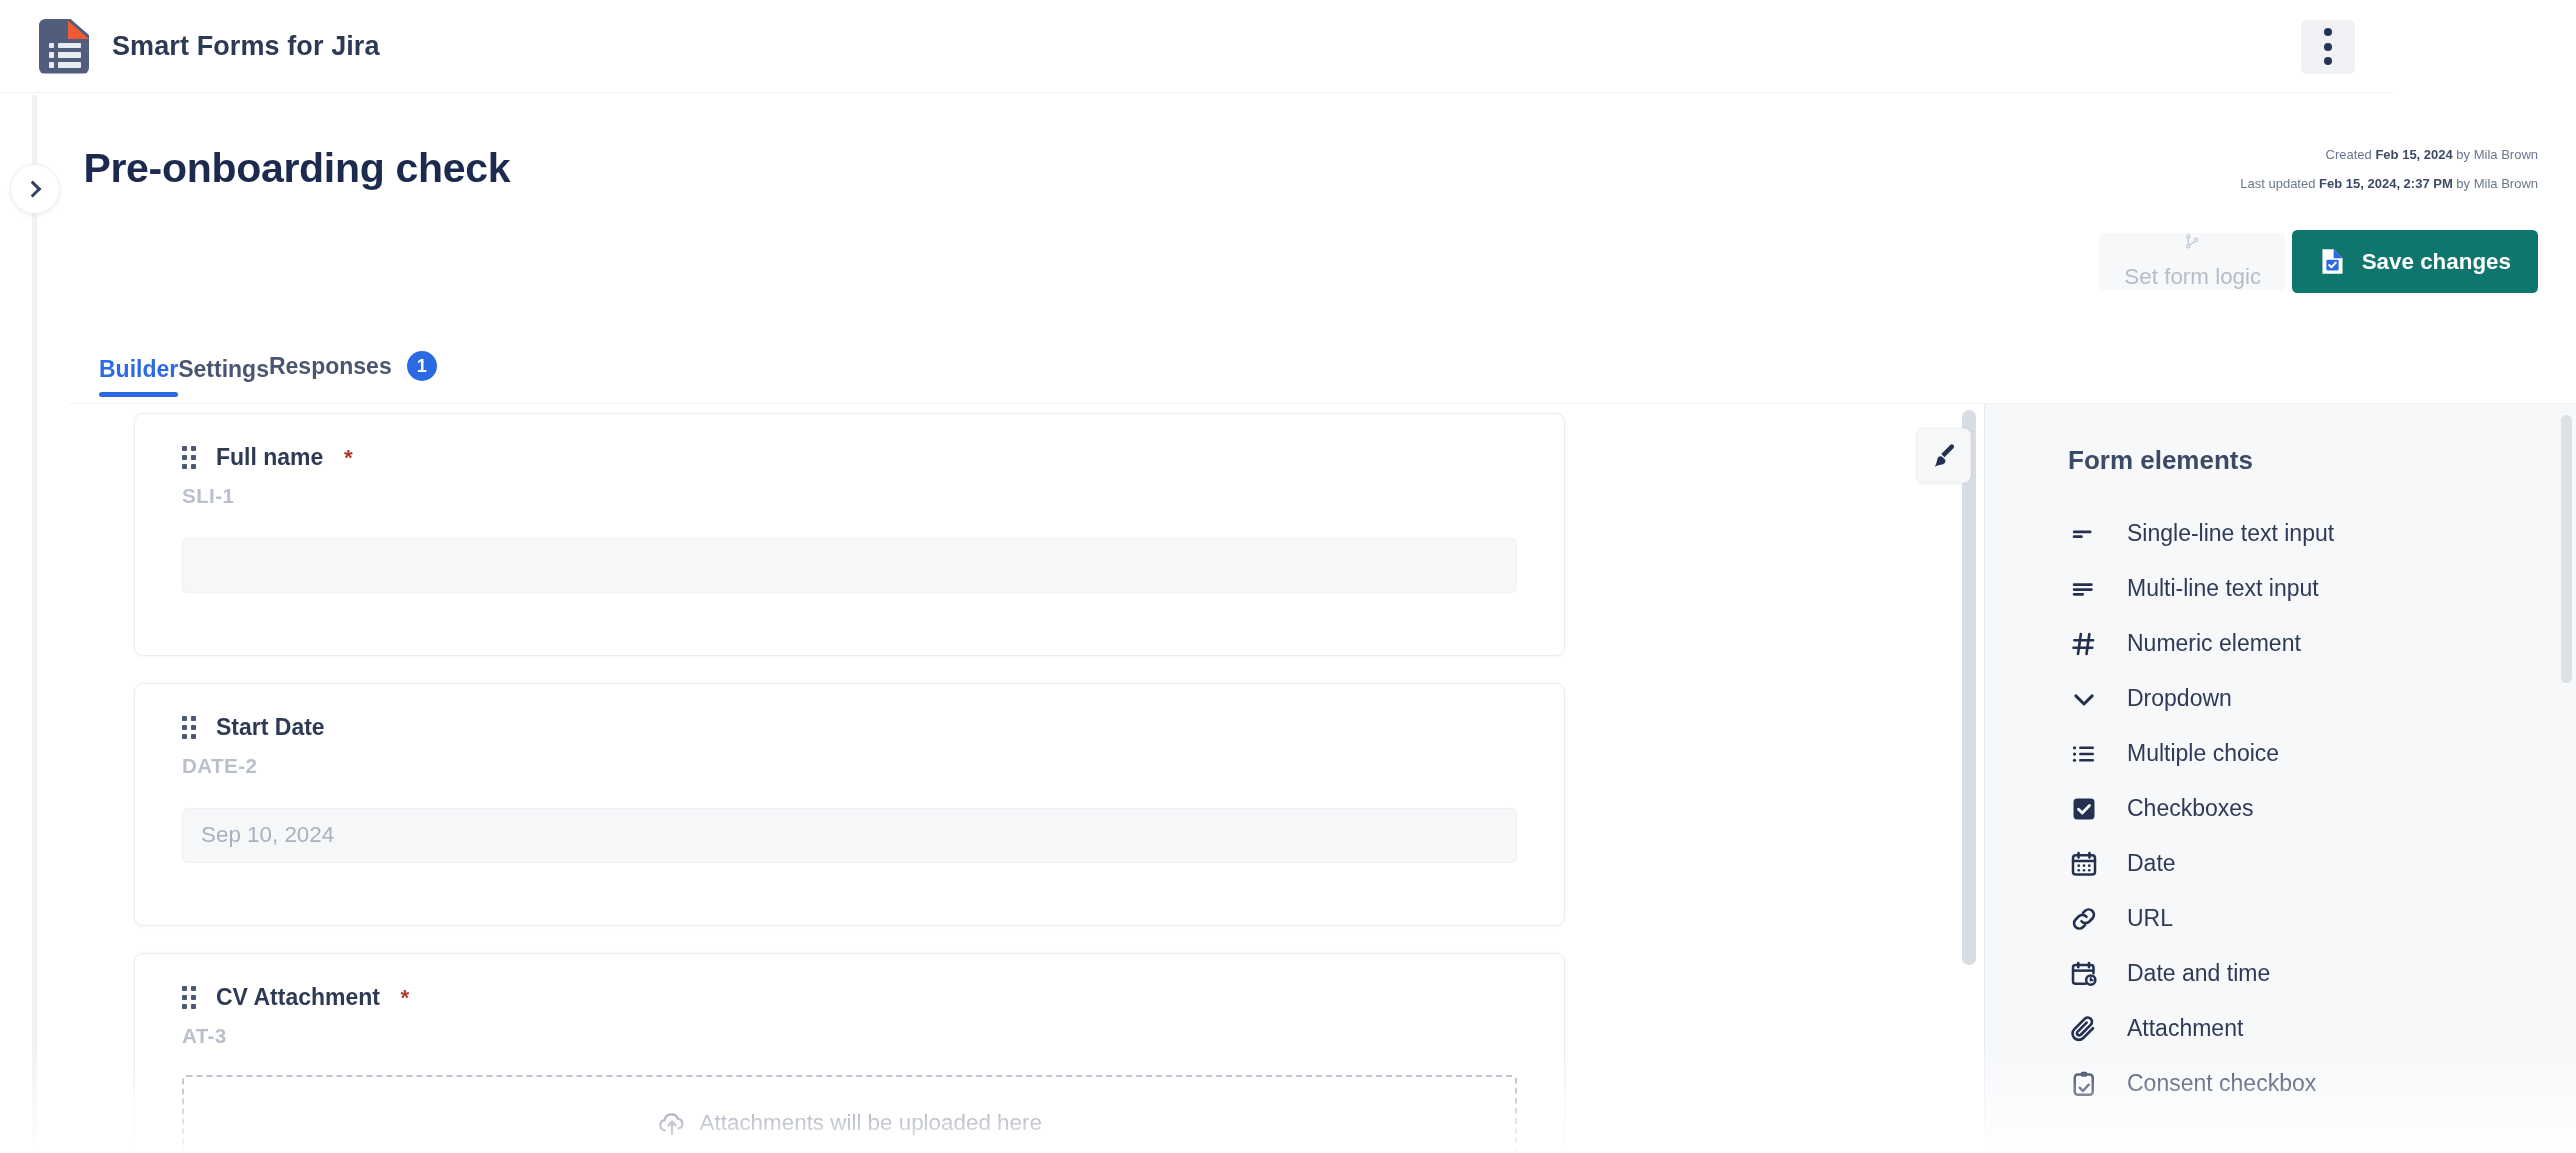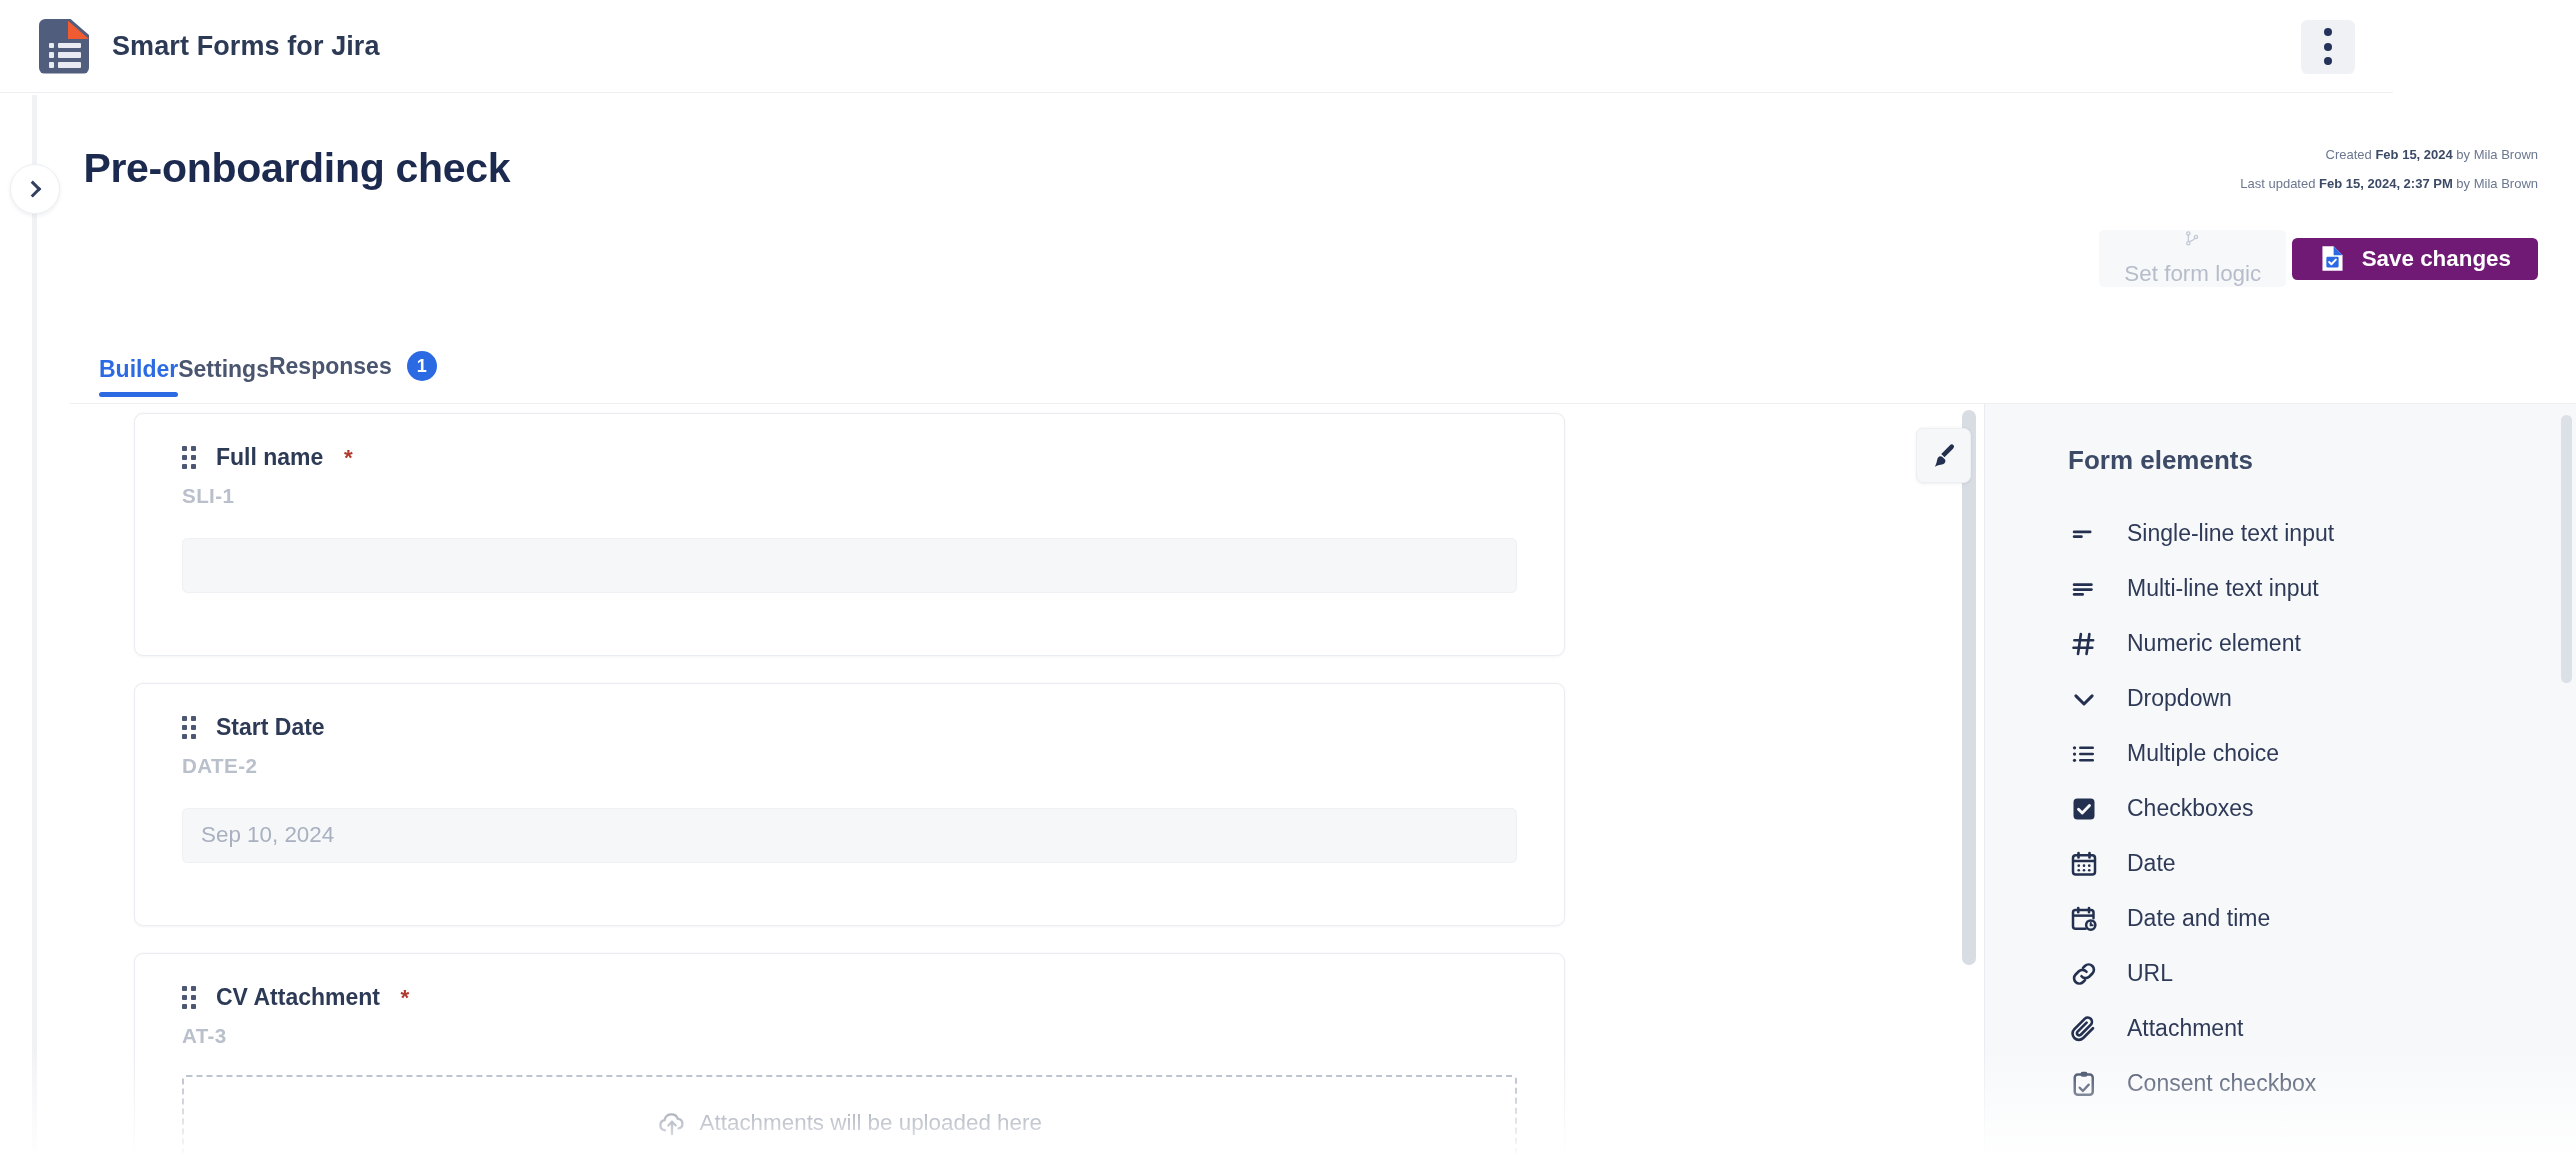--- a/index.html
+++ b/index.html
@@ -80,21 +80,21 @@
     display:flex; align-items:center; gap:5.4px;
   }
   .btn-logic{
     height:57px; padding:0 25px; border-radius:5.4px; background:#F7F8FA;
     display:flex; align-items:center; gap:14.3px;
     font-size:22.4px; color:#B6BCC9; font-weight:500; cursor:default;
     border:none;
     flex-direction:column;
   }
   .btn-save{
-    height:42px; padding:0 27px; border-radius:5.4px; background:#701a75;
+    height:63px; padding:0 27px; border-radius:5.4px; background:#0f766e;
     display:flex; align-items:center; gap:16px;
     font-size:22.4px; color:#ffffff; font-weight:bold; cursor:pointer; border:none;
   }
 
   
   .tabs{
     position:absolute; left:99px; top:256px; display:flex; align-items:flex-end; 
   }
   .tab{
     position:relative; font-size:23px; color:#4A5670; font-weight:bold;
@@ -429,43 +429,43 @@
             <circle cx="12" cy="17" r="1.05" fill="#23304F"></circle>
             <circle cx="16.2" cy="17" r="1.05" fill="#23304F"></circle>
           </svg>
         </span>
         <span class="side-lbl">Date</span>
       </div>
 
       <div class="side-item">
         <span class="side-ico">
           <svg width="30" height="30" viewBox="0 0 24 24" fill="none">
+            <path d="M10 13.8a4.2 4.2 0 0 0 6.1.4l2.6-2.6a4.2 4.2 0 0 0-6-6l-1.5 1.5" stroke="#23304F" stroke-width="2.1" stroke-linecap="round"></path>
+            <path d="M14 10.2a4.2 4.2 0 0 0-6.1-.4l-2.6 2.6a4.2 4.2 0 0 0 6 6l1.5-1.5" stroke="#23304F" stroke-width="2.1" stroke-linecap="round"></path>
+          </svg>
+        </span>
+        <span class="side-lbl">URL</span>
+      </div>
+
+      <div class="side-item">
+        <span class="side-ico">
+          <svg width="30" height="30" viewBox="0 0 24 24" fill="none">
             <path d="M19.6 11.4V6.8a2 2 0 0 0-2-2H5.2a2 2 0 0 0-2 2v11a2 2 0 0 0 2 2h8" stroke="#23304F" stroke-width="2" stroke-linecap="round"></path>
             <path d="M3.2 9.3h16.4" stroke="#23304F" stroke-width="2"></path>
             <path d="M7.4 3.2v3.4M16 3.2v3.4" stroke="#23304F" stroke-width="2.1" stroke-linecap="round"></path>
             <circle cx="17.4" cy="16.8" r="3.7" stroke="#23304F" stroke-width="2"></circle>
             <path d="M17.4 15.2v1.8h1.5" stroke="#23304F" stroke-width="1.7" stroke-linecap="round"></path>
           </svg>
         </span>
         <span class="side-lbl">Date and time</span>
       </div>
 
       <div class="side-item">
         <span class="side-ico">
           <svg width="30" height="30" viewBox="0 0 24 24" fill="none">
-            <path d="M10 13.8a4.2 4.2 0 0 0 6.1.4l2.6-2.6a4.2 4.2 0 0 0-6-6l-1.5 1.5" stroke="#23304F" stroke-width="2.1" stroke-linecap="round"></path>
-            <path d="M14 10.2a4.2 4.2 0 0 0-6.1-.4l-2.6 2.6a4.2 4.2 0 0 0 6 6l1.5-1.5" stroke="#23304F" stroke-width="2.1" stroke-linecap="round"></path>
-          </svg>
-        </span>
-        <span class="side-lbl">URL</span>
-      </div>
-
-      <div class="side-item">
-        <span class="side-ico">
-          <svg width="30" height="30" viewBox="0 0 24 24" fill="none">
             <path d="M19.2 11.4l-7.8 7.8a5 5 0 0 1-7.1-7.1l8.4-8.4a3.4 3.4 0 0 1 4.8 4.8l-8.3 8.3a1.8 1.8 0 0 1-2.5-2.5l7.4-7.4" stroke="#23304F" stroke-width="2.1" stroke-linecap="round" stroke-linejoin="round"></path>
           </svg>
         </span>
         <span class="side-lbl">Attachment</span>
       </div>
 
       <div class="side-item">
         <span class="side-ico">
           <svg width="30" height="30" viewBox="0 0 24 24" fill="none">
             <rect x="4.6" y="4.4" width="14.4" height="16.2" rx="2.4" stroke="#23304F" stroke-width="2"></rect>

